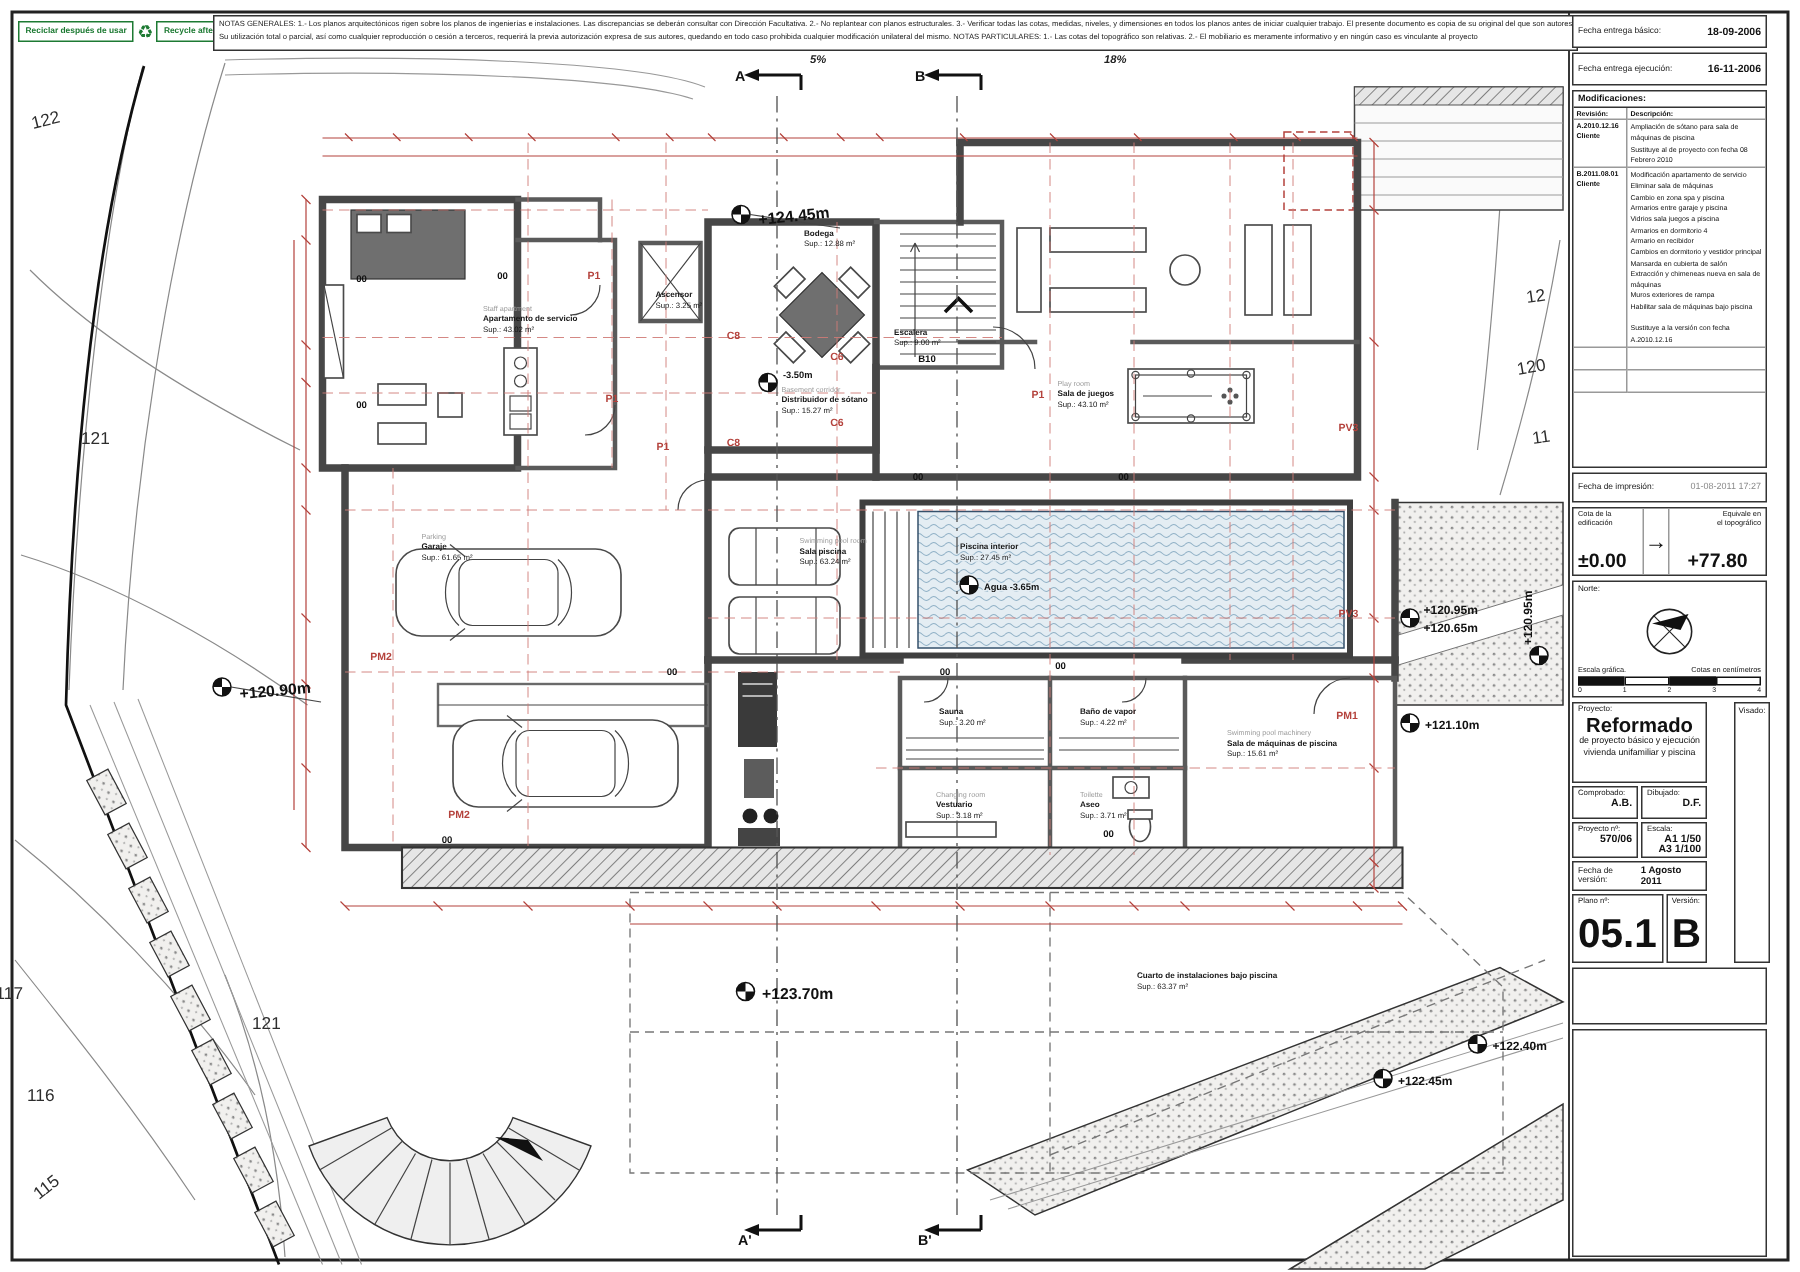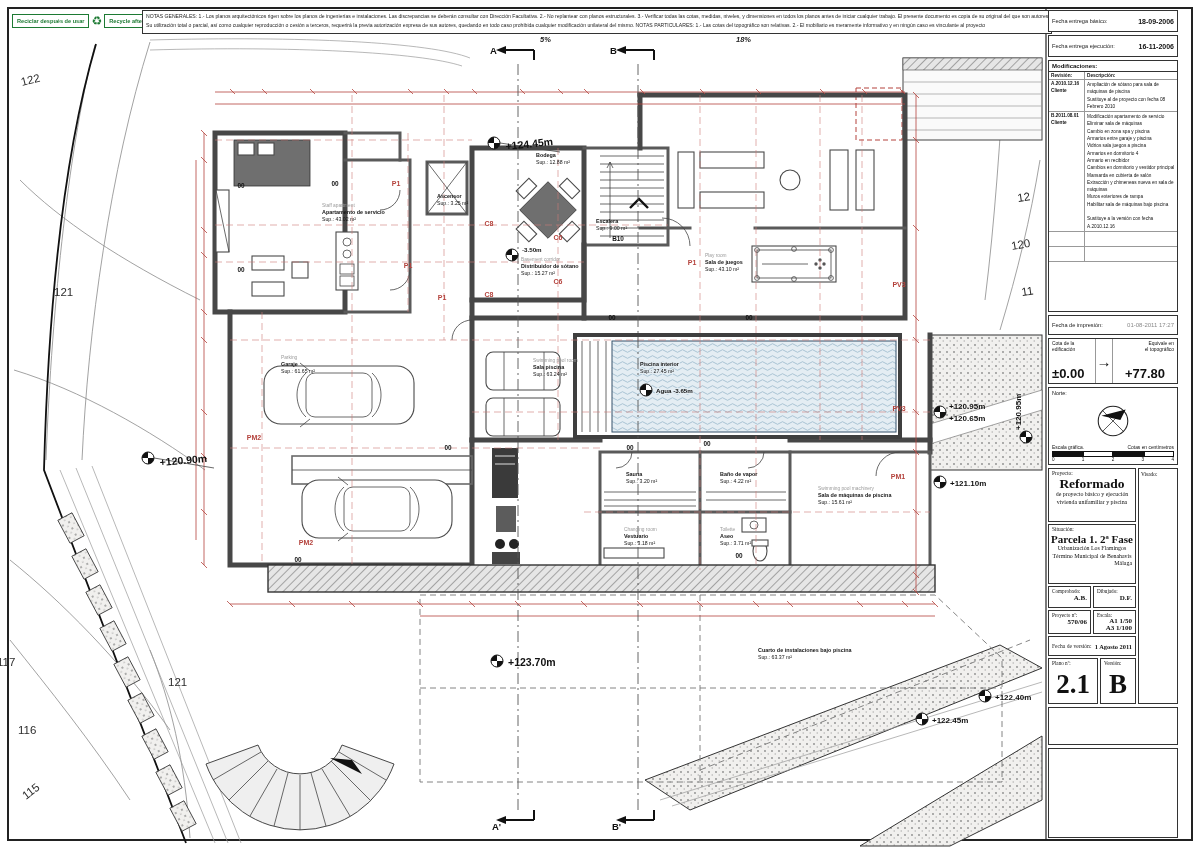--- a/index.html
+++ b/index.html
@@ -64,21 +64,21 @@
   .norte{height:72px;padding:2px 3px;display:flex;flex-direction:column;}
   .norte .nl{font-size:5.4px;}
   .norte .ncomp{flex:1;display:flex;justify-content:center;align-items:center;}
   .norte .nrow{display:flex;justify-content:space-between;font-size:4.9px;}
   .ruler{display:flex;margin-top:1px;}
   .ruler .seg{flex:1;height:4px;border:0.8px solid #111;}
   .ruler .b{background:#111;} .ruler .w{background:#fff;}
   .rnums{display:flex;font-size:4.6px;}
   .rnums span{flex:1;text-align:left;}
   .rnums span:last-child{flex:0;}
-  .projwrap{display:flex;gap:2px;font-family:Liberation Serif, serif;}
+  .projwrap{display:flex;gap:18px;}
   .projleft{flex:1;display:flex;flex-direction:column;gap:2px;}
   .visado{width:34px;border:1px solid #333;font-size:5.4px;padding:2px;background:#fff;}
   .pt-label{font-size:5.4px;padding:1px 3px;}
   .pt-big{font-size:13.5px;font-weight:700;text-align:center;line-height:14px;}
   .pt-mid{font-size:11px;font-weight:700;text-align:center;line-height:12px;}
   .pt-sub{font-size:5.9px;text-align:center;line-height:7.5px;}
   .pt-subr{font-size:5.9px;text-align:right;line-height:7px;padding-right:3px;}
   .duo{display:flex;gap:2px;}
   .duo .tbox{flex:1;}
   .kv2{padding:1px 3px 2px;}
@@ -592,27 +592,20 @@
     </div>
   </div>
 
   <div class="projwrap">
     <div class="projleft">
       <div class="tbox" style="height:52px">
         <div class="pt-label">Proyecto:</div>
         <div class="pt-big">Reformado</div>
         <div class="pt-sub">de proyecto básico y ejecución</div>
         <div class="pt-sub">vivienda unifamiliar y piscina</div>
-      </div>
-      <div class="tbox" style="height:58px">
-        <div class="pt-label">Situación:</div>
-        <div class="pt-mid">Parcela 1. 2ª Fase</div>
-        <div class="pt-sub">Urbanización Los Flamingos</div>
-        <div class="pt-sub">Término Municipal de Benahavís</div>
-        <div class="pt-subr">Málaga</div>
       </div>
       <div class="duo" style="height:22px">
         <div class="tbox kv2">
           <span class="k">Comprobado:</span>
           <span class="v">A.B.</span>
         </div>
         <div class="tbox kv2">
           <span class="k">Dibujado:</span>
           <span class="v">D.F.</span>
         </div>
@@ -628,21 +621,21 @@
 A3 1/100</span>
         </div>
       </div>
       <div class="tbox tb-kv" style="height:14px">
         <span class="k">Fecha de versión:</span>
         <span class="v" style="font-size:6.4px">1 Agosto 2011</span>
       </div>
       <div class="numver">
         <div class="tbox nv1">
           <span class="k">Plano nº:</span>
-          <span class="v">2.1</span>
+          <span class="v">05.1</span>
         </div>
         <div class="tbox nv2">
           <span class="k">Versión:</span>
           <span class="v">B</span>
         </div>
       </div>
     </div>
     <div class="visado">
       <span>Visado:</span>
     </div>

